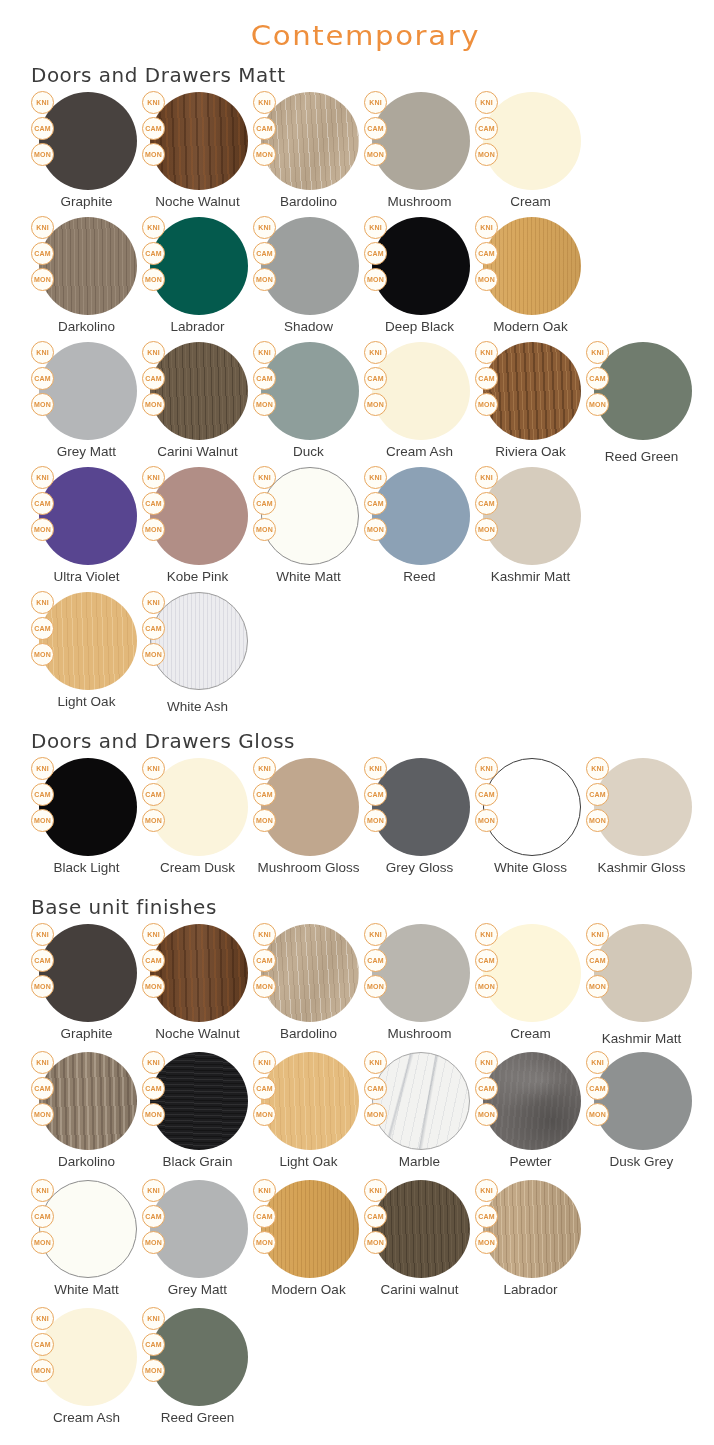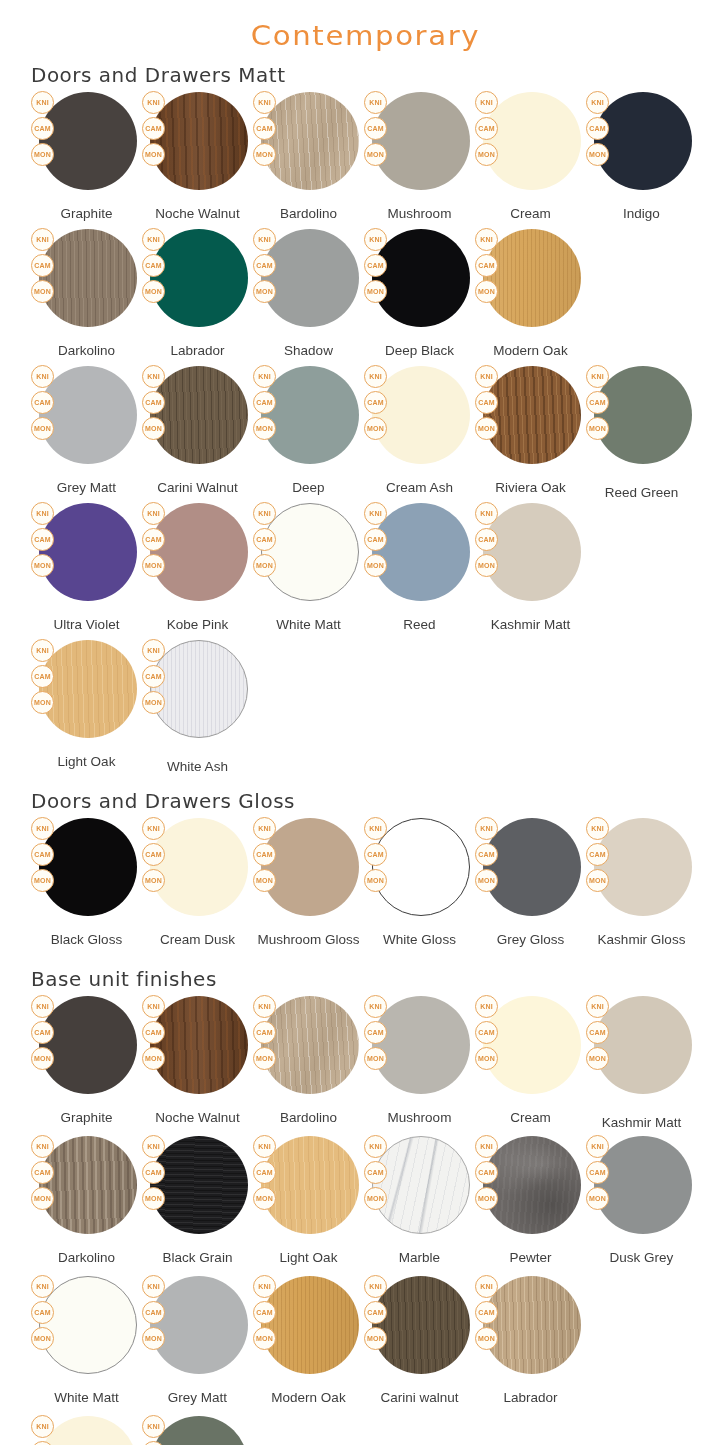--- a/index.html
+++ b/index.html
@@ -59,21 +59,21 @@
     border-radius:50%;
     border:1px solid #e8a75f;
     background:#fffdf6;
     color:#e0923f;
     font-size:7px;
     font-weight:bold;
     letter-spacing:0.2px;
     display:flex;align-items:center;justify-content:center;
   }
   .label{
-    margin-top:16px;
+    margin-top:4px;
     text-align:center;
     font-size:13.5px;
     color:#3e3e3e;
     line-height:16px;
   }
   .label.low{transform:translateY(5px);}
 
   
   .tex-noche{background-image:
     repeating-linear-gradient(88deg, rgba(42,20,8,0.30) 0 2px, rgba(0,0,0,0) 2px 6px, rgba(160,95,45,0.28) 6px 8px, rgba(0,0,0,0) 8px 12px),
@@ -165,29 +165,20 @@
   <div class="swatch">
     <div class="badges">
                 <div class="badge">KNI</div>
                 <div class="badge">CAM</div>
                 <div class="badge">MON</div>
               </div>
     <div class="circle" style="background-color: rgb(251, 244, 218);"></div>
     <div class="label">Cream</div>
   </div>
 
-  <div class="swatch">
-    <div class="badges">
-                <div class="badge">KNI</div>
-                <div class="badge">CAM</div>
-                <div class="badge">MON</div>
-              </div>
-    <div class="circle" style="background-color: rgb(35, 42, 55);"></div>
-    <div class="label">Indigo</div>
-  </div>
 </div>
           <div class="row">
   <div class="swatch">
     <div class="badges">
                 <div class="badge">KNI</div>
                 <div class="badge">CAM</div>
                 <div class="badge">MON</div>
               </div>
     <div class="circle tex-darkolino" style="background-color: rgb(139, 122, 104);"></div>
     <div class="label">Darkolino</div>
@@ -255,21 +246,21 @@
     <div class="label">Carini Walnut</div>
   </div>
 
   <div class="swatch">
     <div class="badges">
                 <div class="badge">KNI</div>
                 <div class="badge">CAM</div>
                 <div class="badge">MON</div>
               </div>
     <div class="circle" style="background-color: rgb(142, 158, 155);"></div>
-    <div class="label">Deep</div>
+    <div class="label">Duck</div>
   </div>
 
   <div class="swatch">
     <div class="badges">
                 <div class="badge">KNI</div>
                 <div class="badge">CAM</div>
                 <div class="badge">MON</div>
               </div>
     <div class="circle" style="background-color: rgb(250, 243, 218);"></div>
     <div class="label">Cream Ash</div>
@@ -374,21 +365,21 @@
     <div class="section-heading gap-lg">Doors and Drawers Gloss</div>
     <div>
           <div class="row">
   <div class="swatch">
     <div class="badges">
                 <div class="badge">KNI</div>
                 <div class="badge">CAM</div>
                 <div class="badge">MON</div>
               </div>
     <div class="circle" style="background-color: rgb(11, 10, 11);"></div>
-    <div class="label">Black Gloss</div>
+    <div class="label">Black Light</div>
   </div>
 
   <div class="swatch">
     <div class="badges">
                 <div class="badge">KNI</div>
                 <div class="badge">CAM</div>
                 <div class="badge">MON</div>
               </div>
     <div class="circle" style="background-color: rgb(251, 244, 220);"></div>
     <div class="label">Cream Dusk</div>
@@ -403,32 +394,32 @@
     <div class="circle" style="background-color: rgb(192, 167, 142);"></div>
     <div class="label">Mushroom Gloss</div>
   </div>
 
   <div class="swatch">
     <div class="badges">
                 <div class="badge">KNI</div>
                 <div class="badge">CAM</div>
                 <div class="badge">MON</div>
               </div>
+    <div class="circle" style="background-color: rgb(93, 95, 99);"></div>
+    <div class="label">Grey Gloss</div>
+  </div>
+
+  <div class="swatch">
+    <div class="badges">
+                <div class="badge">KNI</div>
+                <div class="badge">CAM</div>
+                <div class="badge">MON</div>
+              </div>
     <div class="circle" style="background-color: rgb(255, 255, 255); border: 1px solid rgb(60, 60, 60);"></div>
     <div class="label">White Gloss</div>
-  </div>
-
-  <div class="swatch">
-    <div class="badges">
-                <div class="badge">KNI</div>
-                <div class="badge">CAM</div>
-                <div class="badge">MON</div>
-              </div>
-    <div class="circle" style="background-color: rgb(93, 95, 99);"></div>
-    <div class="label">Grey Gloss</div>
   </div>
 
   <div class="swatch">
     <div class="badges">
                 <div class="badge">KNI</div>
                 <div class="badge">CAM</div>
                 <div class="badge">MON</div>
               </div>
     <div class="circle" style="background-color: rgb(220, 210, 195);"></div>
     <div class="label">Kashmir Gloss</div>

